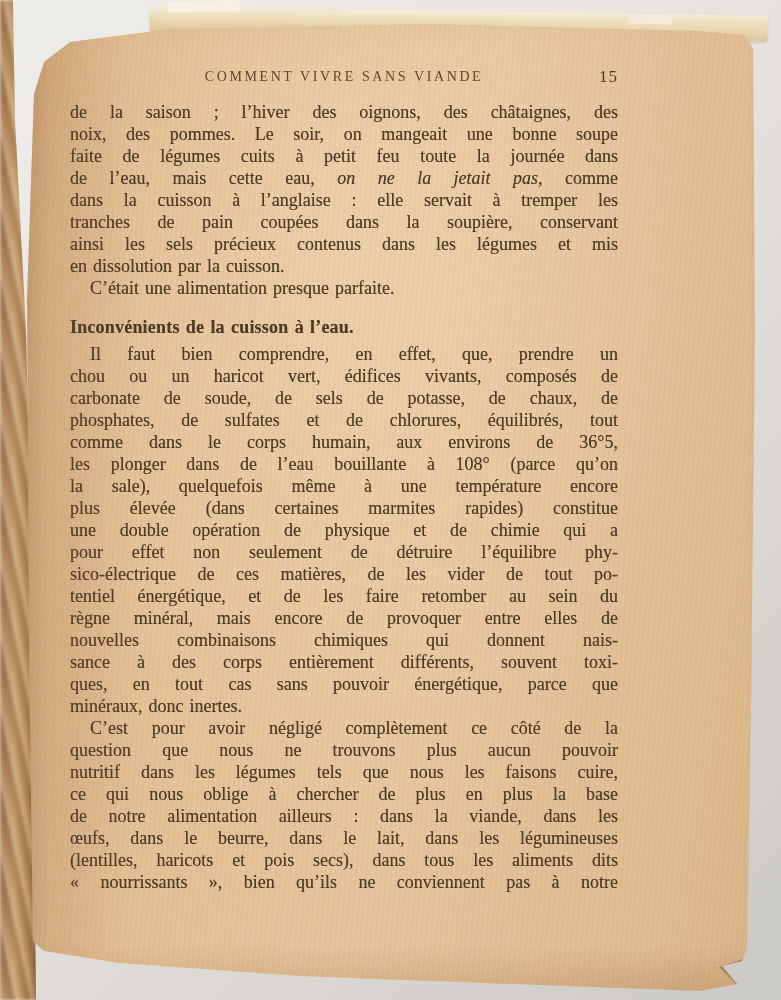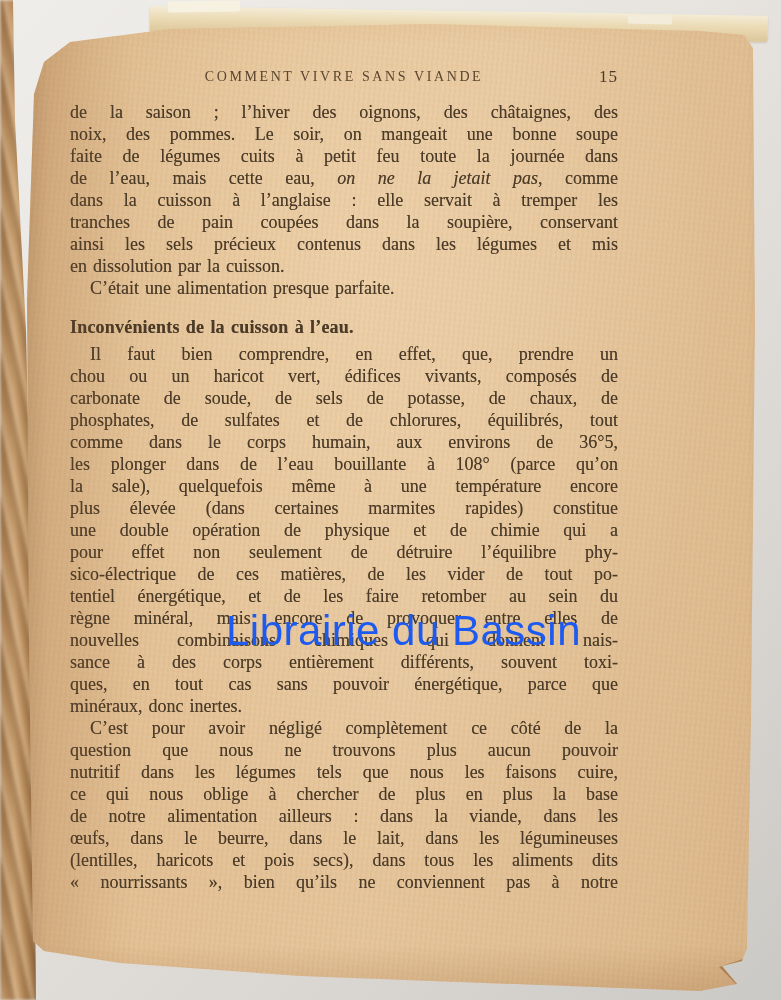--- a/index.html
+++ b/index.html
@@ -144,17 +144,16 @@
         <div class="line j"><span>question que nous ne trouvons plus aucun pouvoir</span></div>
         <div class="line j"><span>nutritif dans les légumes tels que nous les faisons cuire,</span></div>
         <div class="line j"><span>ce qui nous oblige à chercher de plus en plus la base</span></div>
         <div class="line j"><span>de notre alimentation ailleurs : dans la viande, dans les</span></div>
         <div class="line j"><span>œufs, dans le beurre, dans le lait, dans les légumineuses</span></div>
         <div class="line j"><span>(lentilles, haricots et pois secs), dans tous les aliments dits</span></div>
         <div class="line j"><span>« nourrissants », bien qu’ils ne conviennent pas à notre</span></div>
       </div>
     </div>
 
-  <div class="watermark">Librairie du Bassin</div>
 
   <div class="page-shading"></div>
   <div class="corner-fold"></div>
 </div>
 
 </body></html>

